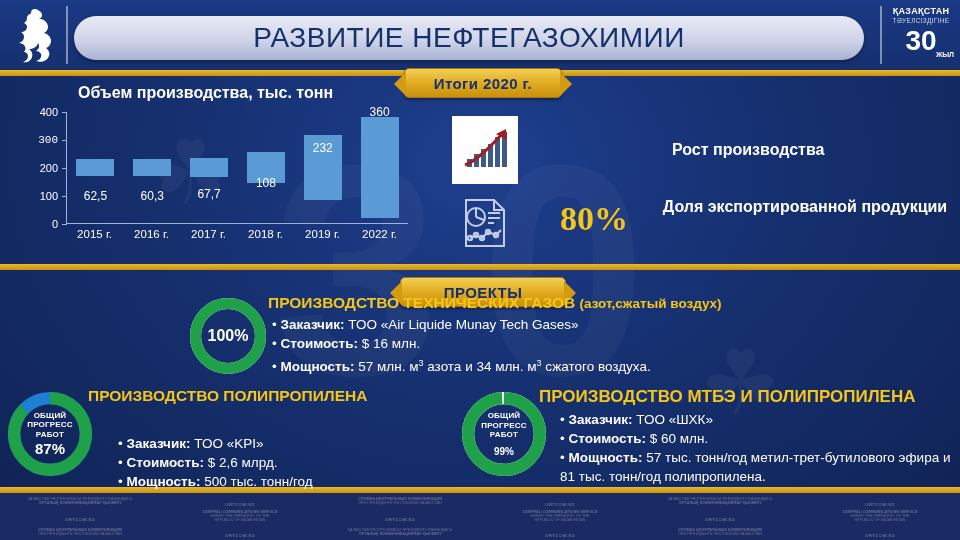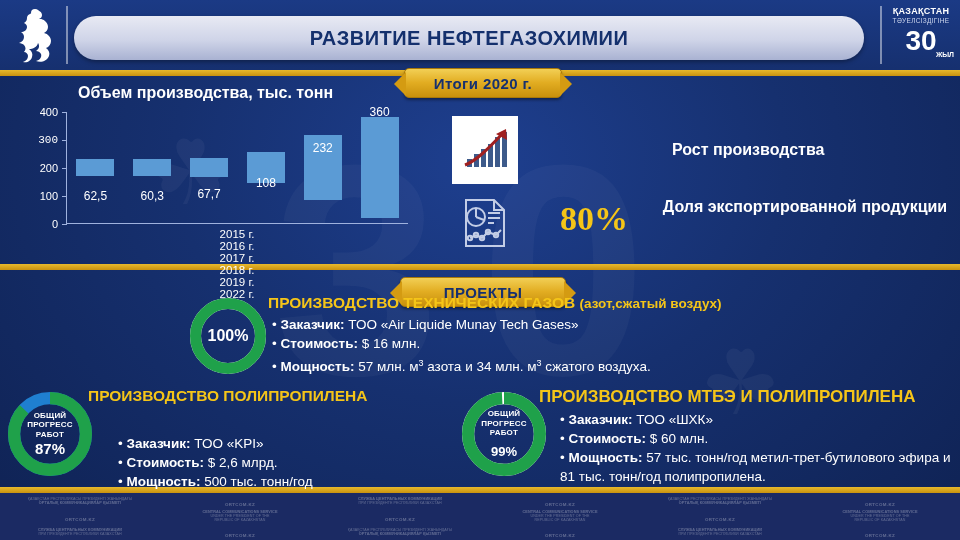--- a/index.html
+++ b/index.html
@@ -38,21 +38,21 @@
   .hdr-div.left { left:66px; }
   .hdr-div.right { left:880px; }
   .title-pill {
     position:absolute; left:74px; top:16px; width:790px; height:44px;
     border-radius:22px;
     background:linear-gradient(180deg,#e8eaf4 0%,#cfd4e8 55%,#a9b2d2 100%);
     box-shadow:0 2px 4px rgba(0,0,0,0.35);
     display:flex; align-items:center; justify-content:center;
   }
   .title-pill span {
-    font-size:20px; font-weight:bold; color:#14306d; letter-spacing:.5px;
+    font-size:28px; font-weight:normal; color:#14306d; letter-spacing:.5px;
   }
   .logo30 { position:absolute; left:886px; top:6px; width:70px; height:60px;
             color:#fff; text-align:center; }
   .logo30 .l1 { font-size:9px; font-weight:bold; letter-spacing:.3px; line-height:10px; }
   .logo30 .l2 { font-size:6.5px; letter-spacing:.3px; line-height:9px; color:#cfd8ef;}
   .logo30 .l3 { position:relative; font-size:28px; font-weight:bold; line-height:30px; margin-top:1px;}
   .logo30 .jyl { position:absolute; right:2px; top:14px; font-size:7px; font-weight:bold; }
 
   
   .gold-rule { position:absolute; left:0; width:960px; height:6px;
@@ -86,21 +86,21 @@
   .plot { position:absolute; left:38px; top:0; right:0; height:112px;
           border-left:1px solid #9fb2de; border-bottom:1px solid #9fb2de; }
   .tick { position:absolute; left:-5px; width:5px; height:1px; background:#9fb2de; }
   .bars { position:absolute; left:0; bottom:0; width:100%; height:100%;
           display:flex; align-items:flex-end; }
   .bcell { flex:1; height:100%; position:relative; display:flex;
            align-items:center; justify-content:center; }
   .bar { width:38px; background:#5b9bd5; }
   .bval { position:absolute; left:0; width:100%; text-align:center;
           font-size:12px; color:#fff; }
-  .xlabels { position:absolute; left:38px; right:0; top:116px; display:flex;flex-direction:column; }
+  .xlabels { position:absolute; left:38px; right:0; top:116px; display:flex; }
   .xlabels div { flex:1; text-align:center; font-size:11.5px; color:#fff; }
 
   
   .kpi-icon1 { position:absolute; left:452px; top:116px; width:66px; height:68px;
                background:#fff; display:flex; align-items:center; justify-content:center; }
   .kpi-icon2 { position:absolute; left:448px; top:190px; width:70px; height:66px;
                display:flex; align-items:center; justify-content:center; }
   .kpi-pct { position:absolute; font-size:34px; font-weight:bold; color:#f5c518; }
   .kpi-pct.p1 { left:548px; top:130px; }
   .kpi-pct.p2 { left:560px; top:200px;font-family:Liberation Serif, serif; }
@@ -306,21 +306,21 @@
 
   <div class="ring" id="ring2" style="left:462px;top:392px;width:84px;height:84px;">
       <svg width="84" height="84" viewBox="0 0 84 84" style="position: absolute; left: 0px; top: 0px;">
         <circle cx="42" cy="42" r="35.91" fill="none" stroke="#ffffff" stroke-width="12.18"></circle>
         <circle cx="42" cy="42" r="35.91" fill="none" stroke="#1fa14a" stroke-width="12.18" stroke-dasharray="223.37289253701073 225.6291843808189" transform="rotate(-90 42 42)"></circle>
       </svg>
     <div class="cap">
       <div class="lbl">ОБЩИЙ</div>
       <div class="lbl">ПРОГРЕСС</div>
       <div class="lbl">РАБОТ</div>
-      <div class="big" style="font-size:13px;margin-top:6px;">99%</div>
+      <div class="big" style="font-size:10px;margin-top:6px;">99%</div>
     </div>
   </div>
   <div class="p-head" style="left:539px;top:387px;font-size:17px;">ПРОИЗВОДСТВО МТБЭ И ПОЛИПРОПИЛЕНА</div>
   <ul class="p-list" style="left:560px;top:410px;width:395px;">
     <li><span class="bullet">•</span> <b>Заказчик:</b> <span>ТОО  «ШХК»</span></li>
     <li><span class="bullet">•</span> <b>Стоимость:</b> <span>$ 60 млн.</span></li>
     <li style="text-indent:0;"><span class="bullet">•</span> <b>Мощность:</b> <span>57 тыс. тонн/год метил-трет-бутилового эфира и 81 тыс. тонн/год полипропилена.</span></li>
   </ul>
 
   <div class="footer" id="footer">

